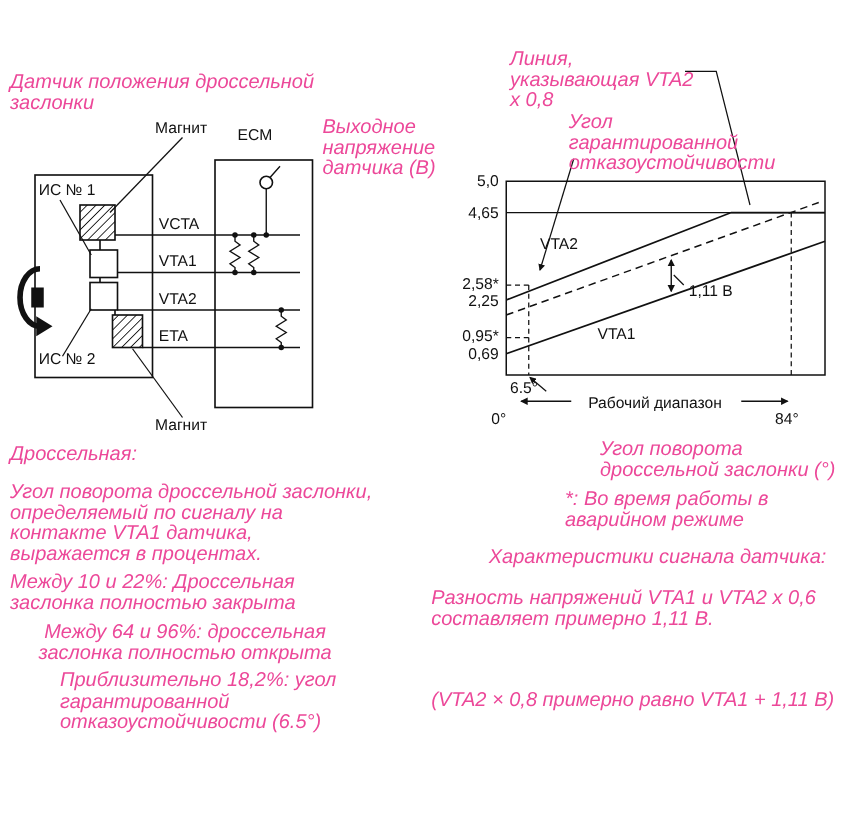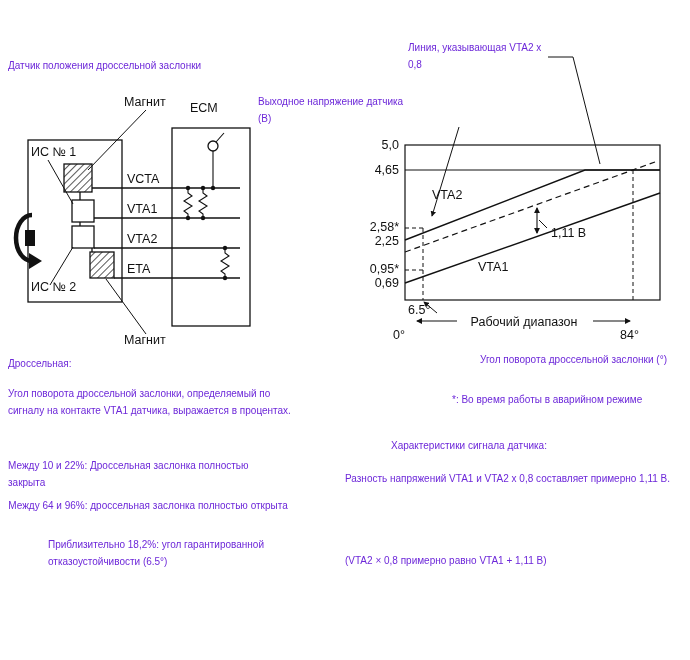--- a/index.html
+++ b/index.html
@@ -1,21 +1,21 @@
 <!DOCTYPE html>
 <html><head>
 <meta charset="utf-8">
 <style>
   * { margin:0; padding:0; box-sizing:border-box; }
   html,body { background:#ffffff; }
   body { font-family:"Liberation Sans", sans-serif; }
   .canvas { position:relative; width:690px; height:660px; background:#ffffff; color:#111; overflow:hidden; }
   svg.art { position:absolute; left:0; top:0; width:690px; height:660px; }
   svg text { font-family:"Liberation Sans", sans-serif; font-size:12.5px; fill:#111; }
-  .txt { position:absolute; font-size:10px; line-height:16.5px; color:#6d28d9; }
+  .txt { position:absolute; font-size:16px; line-height:16.5px; color:#ec4899;font-style:italic; }
 </style>
 </head>
 <body>
 
 <div class="canvas">
 
   <svg class="art" viewBox="0 0 690 660">
     <defs>
       <pattern id="hatch" width="5" height="5" patternUnits="userSpaceOnUse" patternTransform="rotate(45)">
         <rect width="5" height="5" fill="#ffffff"></rect>
@@ -121,20 +121,21 @@
   <div class="txt" style="left:8px; top:58px; width:300px;">Датчик положения дроссельной заслонки</div>
 
   <div class="txt" style="left:8px; top:356px; width:200px;">Дроссельная:</div>
   <div class="txt" style="left:8px; top:386px; width:292px;">Угол поворота дроссельной заслонки, определяемый по сигналу на контакте VTA1 датчика, выражается в процентах.</div>
   <div class="txt" style="left:8px; top:458px; width:280px;">Между 10 и 22%: Дроссельная заслонка полностью закрыта</div>
   <div class="txt" style="left:8px; top:498px; width:280px;text-align:center;">Между 64 и 96%: дроссельная заслонка полностью открыта</div>
   <div class="txt" style="left:8px; top:537px; width:300px;margin-left:40px;">Приблизительно 18,2%: угол гарантированной отказоустойчивости (6.5°)</div>
 
   <div class="txt" style="left:408px; top:40px; width:148px;">Линия, указывающая VTA2 x 0,8</div>
   <div class="txt" style="left:258px; top:94px; width:150px;">Выходное напряжение датчика (В)</div>
+  <div class="txt" style="left:455px; top:90px; width:132px;">Угол гарантированной отказоустойчивости</div>
   <div class="txt" style="left:480px; top:352px; width:195px;">Угол поворота дроссельной заслонки (°)</div>
   <div class="txt" style="left:452px; top:392px; width:215px;">*: Во время работы в аварийном режиме</div>
 
   <div class="txt" style="left:345px; top:438px; width:310px;margin-left:46px;">Характеристики сигнала датчика:</div>
-  <div class="txt" style="left:345px; top:471px; width:335px;">Разность напряжений VTA1 и VTA2 x 0,8 составляет примерно 1,11 В.</div>
+  <div class="txt" style="left:345px; top:471px; width:335px;">Разность напряжений VTA1 и VTA2 x 0,6 составляет примерно 1,11 В.</div>
   <div class="txt" style="left:345px; top:553px; width:335px;">(VTA2 × 0,8 примерно равно VTA1 + 1,11 В)</div>
 
 </div>
 
 </body></html>

